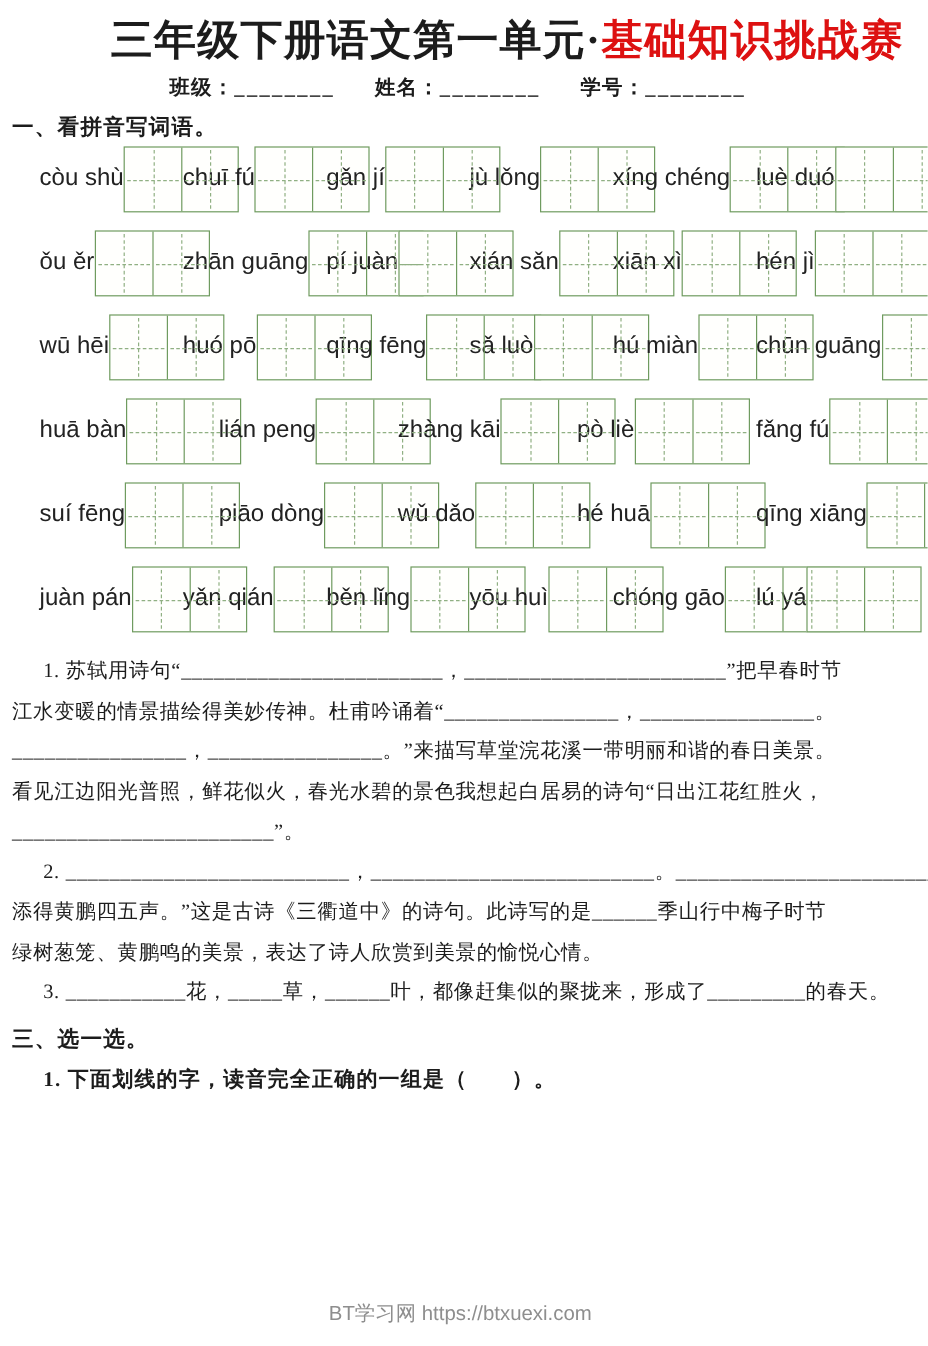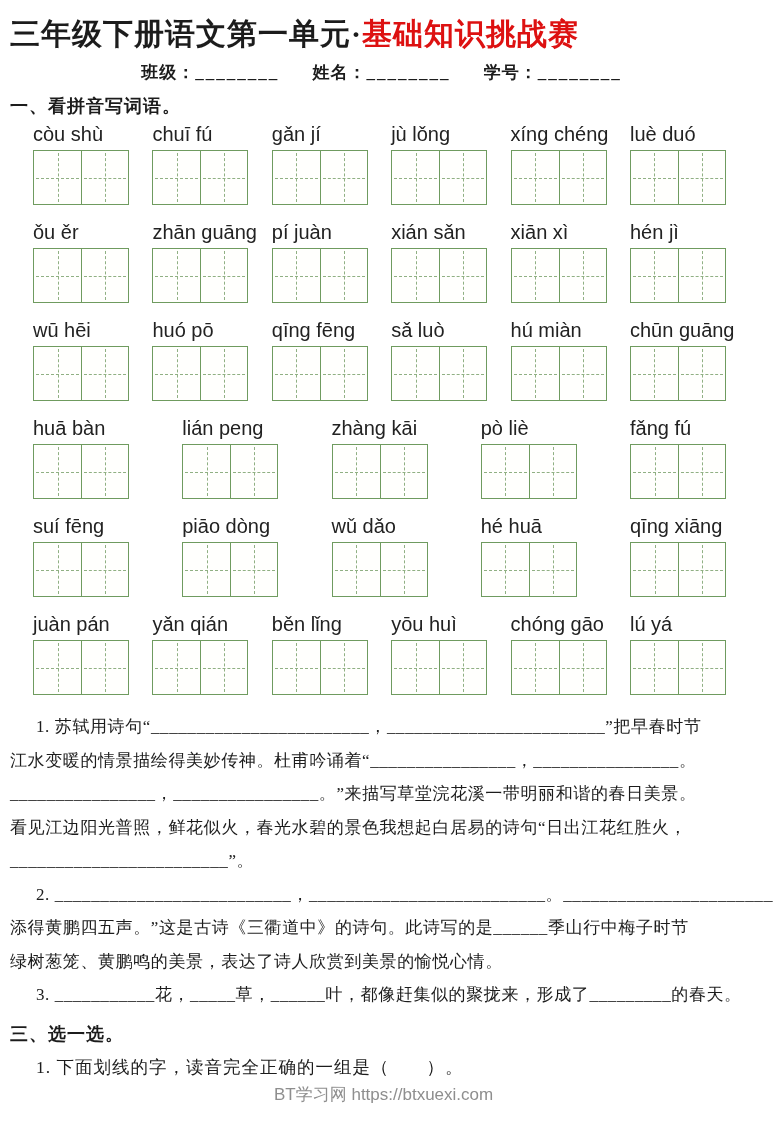--- a/index.html
+++ b/index.html
@@ -8,22 +8,22 @@
     width:773px; height:1122px;
     font-family:"Liberation Serif","DejaVu Serif",serif;
     color:#1c1c1c;
     position:relative;
     overflow:hidden;
   }
   .page { padding:14px 20px 0 10px; }
 
   
   .title {
-    text-align:left;
-    font-size:30px;
+    text-align:right;
+    font-size:35px;
     font-weight:bold;
     letter-spacing:1px;
     line-height:40px;
     white-space:nowrap;
   }
   .title .red { color:#dd1111; }
   .info-line {
     text-align:center;
     font-weight:bold;
     font-size:17px;
@@ -44,22 +44,22 @@
   
   .pinyin-rows { margin-top:4px; }
   .pinyin-row {
     display:flex;
     justify-content:space-between;
     margin:0 26px 15px 23px;
   }
   .pinyin-group {
     width:97px;
     display:flex;
-    flex-direction:column;
-    align-items:flex-start;
+    flex-direction:row;
+    align-items:center;
   }
   .pinyin-label {
     font-family:"Liberation Sans","DejaVu Sans",sans-serif;
     font-size:20px;
     line-height:25px;
     margin-bottom:3px;
     white-space:nowrap;
     color:#222;
   }
   .pbox {
@@ -81,21 +81,21 @@
   
   .text-lines { margin-right:6px; }
   .text-line {
     font-size:17px;
     line-height:33.5px;
     letter-spacing:0.6px;
     white-space:nowrap;
   }
   .text-line.indent { padding-left:26px; }
   .question-line {
-    font-weight:normal;
+    font-weight:bold;
     font-size:17.5px;
     padding-left:26px;
     margin-top:9px;
     letter-spacing:1px;
   }
   .watermark {
     position:absolute;
     left:274px; top:1083px;
     font-family:"Liberation Sans","DejaVu Sans",sans-serif;
     font-size:17px;

